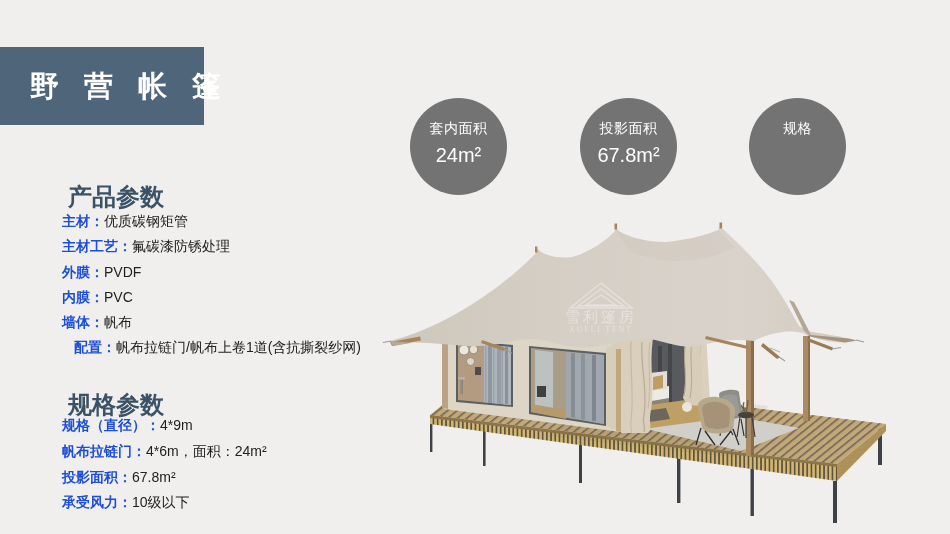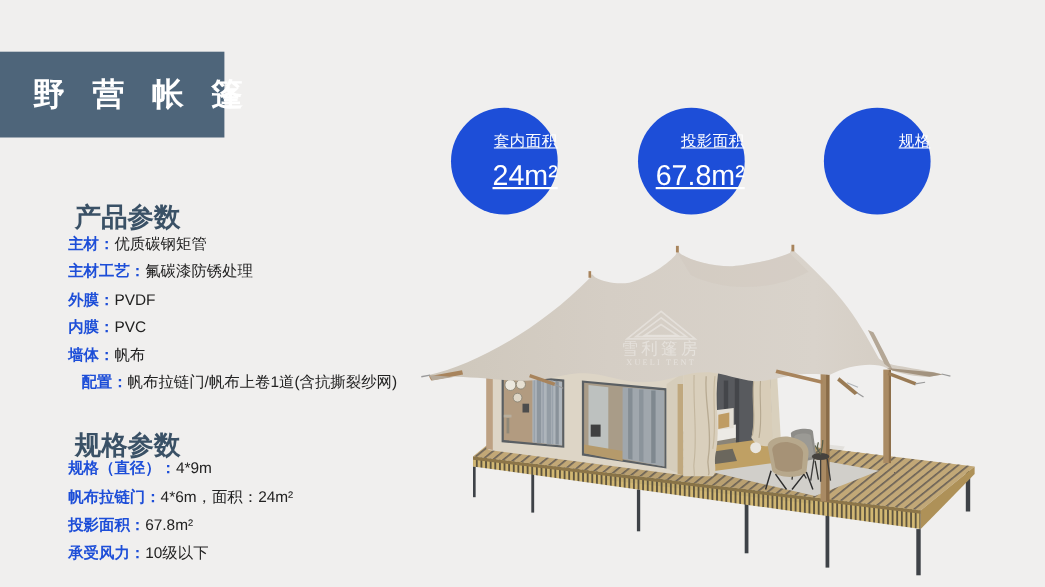--- a/index.html
+++ b/index.html
@@ -1,22 +1,22 @@
 <!DOCTYPE html>
 <html><head>
 <meta charset="utf-8">
 <style>
   html,body{margin:0;padding:0;}
   body{width:950px;height:534px;background:#f0efee;font-family:"Liberation Sans",sans-serif;position:relative;overflow:hidden;}
   .abs{position:absolute;}
   .titlebox{position:absolute;left:0;top:47px;width:204px;height:78px;background:#4e657a;color:#fff;
     font-size:29px;font-weight:bold;line-height:78px;padding-left:30px;letter-spacing:25px;box-sizing:border-box;white-space:nowrap;}
-  .circle{position:absolute;width:97px;height:97px;border-radius:50%;background:#1d4ed8;color:#fff;text-align:right;text-decoration:underline;}
+  .circle{position:absolute;width:97px;height:97px;border-radius:50%;background:#737373;color:#fff;text-align:center;}
   .circle .lab{font-size:14px;margin-top:22px;letter-spacing:0.5px;}
-  .circle .val{font-size:26px;margin-top:6px;letter-spacing:0px;}
+  .circle .val{font-size:20px;margin-top:6px;letter-spacing:0px;}
   .h1{position:absolute;left:68px;font-size:24px;font-weight:bold;color:#3a5166;}
   .pl{position:absolute;left:62px;font-size:14px;color:#222;white-space:nowrap;}
   .pl b{color:#1d4ed8;}
 </style>
 </head>
 <body>
 
 <div class="titlebox">野营帐篷</div>
 
 <div class="circle" style="left:410px;top:98px;">

